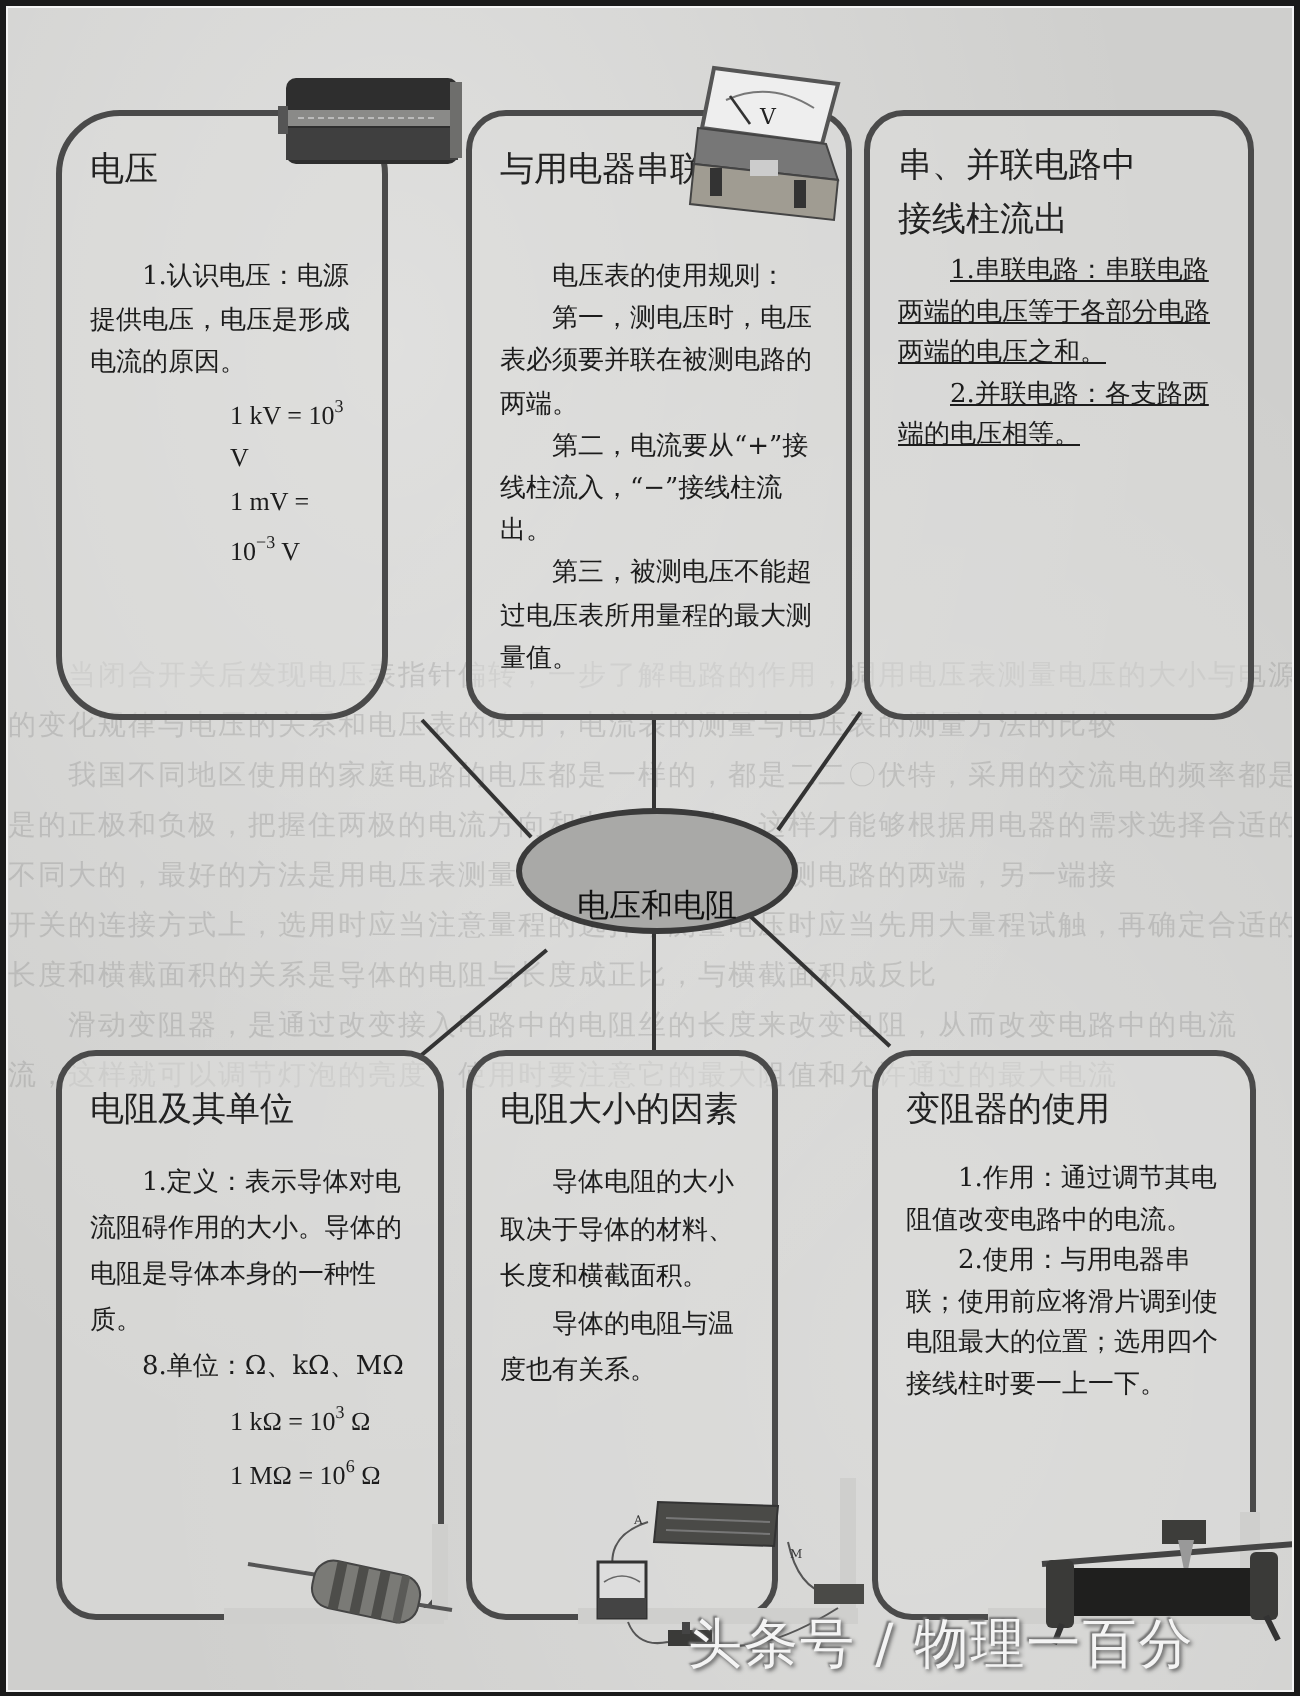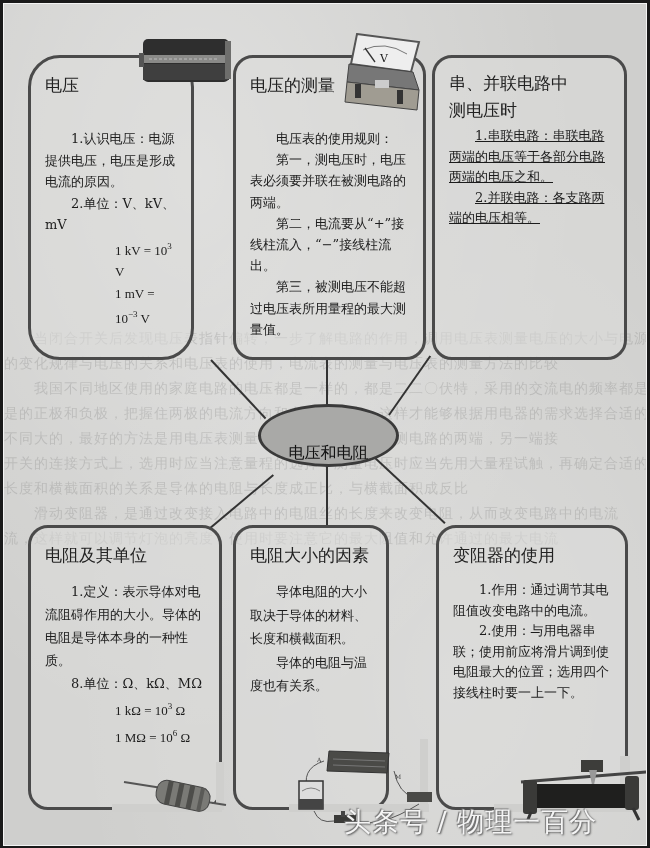--- a/index.html
+++ b/index.html
@@ -88,39 +88,38 @@
   <div class="connector" style="left:370px; top:452px; width:97px; transform:rotate(43deg);"></div>
 
   <div class="center-ellipse">
     <span>电压和电阻</span>
   </div>
 
   <div class="box" style="left:24px; top:51px; width:166px; height:305px;border-radius:32px;">
     <div class="box-title">电压</div>
     <div class="box-body" style="top:70px;">
       <p class="indent">1.认识电压：电源提供电压，电压是形成电流的原因。</p>
-      <p class="indent">2.单位：V、kV、mV</p>
       <p class="formula"><span>1 kV = 10</span><sup>3</sup><span> V</span></p>
       <p class="formula"><span>1 mV = 10</span><sup>−3</sup><span> V</span></p>
     </div>
   </div>
 
   <div class="illus" style="left:135px; top:33px; width:97px; height:47px;">
     <svg width="97" height="47" viewBox="0 0 97 47">
       <rect x="4" y="2" width="86" height="43" rx="5" fill="#2e2e2e"></rect>
       <rect x="4" y="18" width="86" height="8" fill="#8a8a88"></rect>
       <rect x="4" y="27" width="86" height="16" fill="#3f3f3f"></rect>
       <rect x="0" y="16" width="5" height="14" fill="#555"></rect>
       <rect x="86" y="4" width="6" height="38" fill="#6e6e6c"></rect>
       <line x1="10" y1="22" x2="80" y2="22" stroke="#bbb" stroke-width="1" stroke-dasharray="3 2"></line>
     </svg>
   </div>
 
   <div class="box" style="left:229px; top:51px; width:193px; height:305px;">
-    <div class="box-title">电压的测量</div>
+    <div class="box-title">与用电器串联</div>
     <div class="box-body" style="top:70px; line-height:21.2px;">
       <p class="indent">电压表的使用规则：</p>
       <p class="indent">第一，测电压时，电压表必须要并联在被测电路的两端。</p>
       <p class="indent">第二，电流要从“+”接线柱流入，“−”接线柱流出。</p>
       <p class="indent">第三，被测电压不能超过电压表所用量程的最大测量值。</p>
     </div>
   </div>
 
   <div class="illus" style="left:335px; top:28px; width:90px; height:82px;">
     <svg width="90" height="82" viewBox="0 0 90 82">
@@ -132,21 +131,21 @@
       <polygon points="8,50 80,58 78,78 6,70" fill="#a09c92" stroke="#444" stroke-width="1"></polygon>
       <rect x="16" y="52" width="6" height="14" fill="#333"></rect>
       <rect x="58" y="58" width="6" height="14" fill="#333"></rect>
       <rect x="36" y="48" width="14" height="8" fill="#ccc"></rect>
     </svg>
   </div>
 
   <div class="box" style="left:428px; top:51px; width:195px; height:305px;">
     <div class="box-title" style="line-height:27px;">
       <div>串、并联电路中</div>
-      <div>测电压时</div>
+      <div>接线柱流出</div>
     </div>
     <div class="box-body" style="top:68px; line-height:20.5px;text-decoration:underline;">
       <p class="indent">1.串联电路：串联电路两端的电压等于各部分电路两端的电压之和。</p>
       <p class="indent">2.并联电路：各支路两端的电压相等。</p>
     </div>
   </div>
 
   <div class="box" style="left:24px; top:521px; width:194px; height:285px;">
     <div class="box-title">电阻及其单位</div>
     <div class="box-body" style="top:52px; line-height:23px;">

